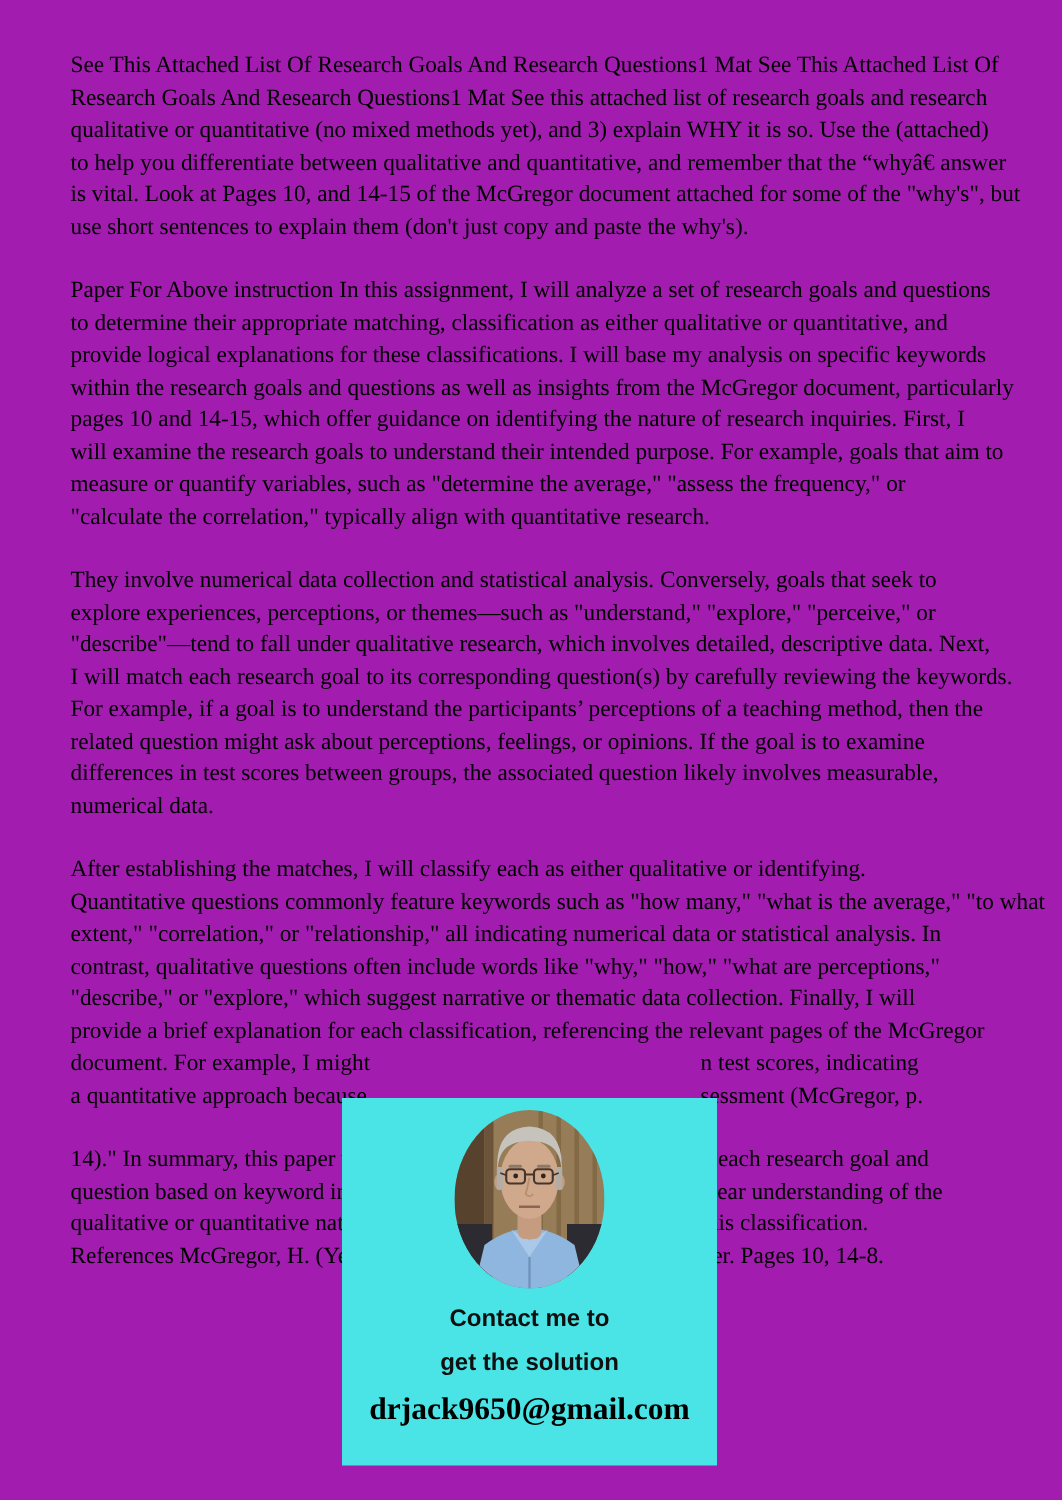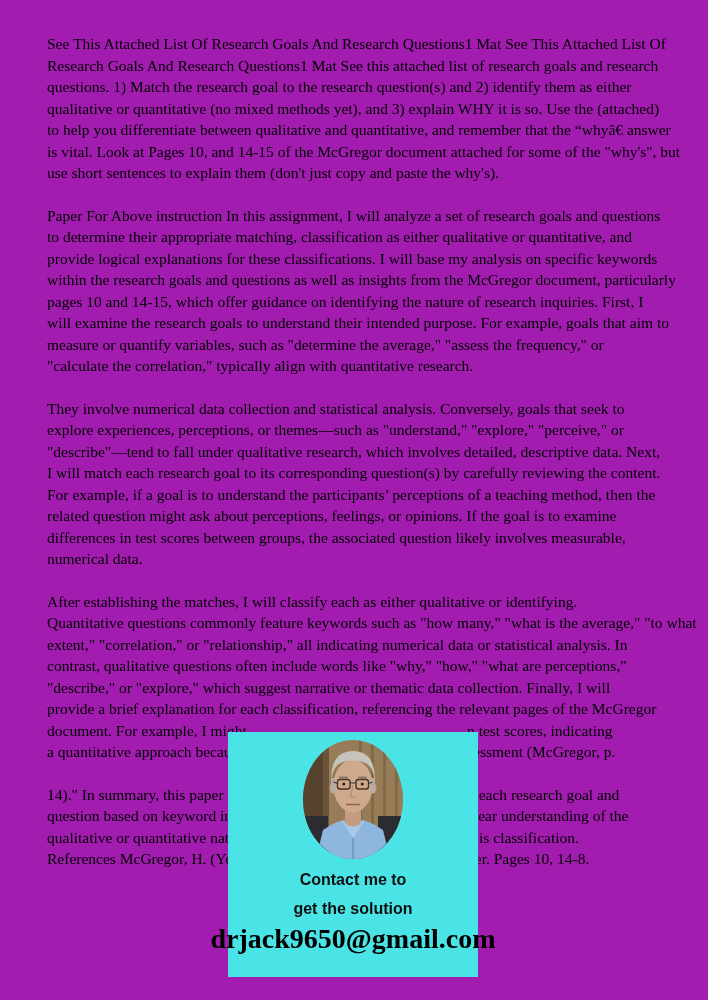--- a/index.html
+++ b/index.html
@@ -15,53 +15,52 @@
     position:absolute;left:228px;top:732px;width:250px;height:245px;
     display:flex;flex-direction:column;align-items:center;z-index:10;
   }
   .portrait{margin-top:8px;width:100px;height:119px;display:block;}
   .cta{
     margin-top:6px;text-align:center;font-family:"Liberation Sans", sans-serif;
     font-weight:bold;font-size:16px;line-height:29px;color:#101010;
   }
   .email{
     margin-top:5px;text-align:center;font-family:"Liberation Serif", serif;
-    font-weight:bold;font-size:28px;line-height:22px;color:#000;
+    font-weight:bold;font-size:21px;line-height:22px;color:#000;
   }
 </style>
 </head>
 <body>
 
 <div class="page" style="background: #a21caf;">
 
   <div class="doc" style="color: rgb(0, 0, 0);">
       <div class="para">
         <div class="line">See This Attached List Of Research Goals And Research Questions1 Mat See This Attached List Of</div>
         <div class="line">Research Goals And Research Questions1 Mat See this attached list of research goals and research</div>
-        <div class="line">questions. 1) Match the research goal to the research question(s) and 2) identify them as either</div>
         <div class="line">qualitative or quantitative (no mixed methods yet), and 3) explain WHY it is so. Use the (attached)</div>
         <div class="line">to help you differentiate between qualitative and quantitative, and remember that the “whyâ€ answer</div>
         <div class="line">is vital. Look at Pages 10, and 14-15 of the McGregor document attached for some of the "why's", but</div>
         <div class="line">use short sentences to explain them (don't just copy and paste the why's).</div>
       </div>
       <div class="para">
         <div class="line">Paper For Above instruction In this assignment, I will analyze a set of research goals and questions</div>
         <div class="line">to determine their appropriate matching, classification as either qualitative or quantitative, and</div>
         <div class="line">provide logical explanations for these classifications. I will base my analysis on specific keywords</div>
         <div class="line">within the research goals and questions as well as insights from the McGregor document, particularly</div>
         <div class="line">pages 10 and 14-15, which offer guidance on identifying the nature of research inquiries. First, I</div>
         <div class="line">will examine the research goals to understand their intended purpose. For example, goals that aim to</div>
         <div class="line">measure or quantify variables, such as "determine the average," "assess the frequency," or</div>
         <div class="line">"calculate the correlation," typically align with quantitative research.</div>
       </div>
       <div class="para">
         <div class="line">They involve numerical data collection and statistical analysis. Conversely, goals that seek to</div>
         <div class="line">explore experiences, perceptions, or themes—such as "understand," "explore," "perceive," or</div>
         <div class="line">"describe"—tend to fall under qualitative research, which involves detailed, descriptive data. Next,</div>
-        <div class="line">I will match each research goal to its corresponding question(s) by carefully reviewing the content.</div>
+        <div class="line">I will match each research goal to its corresponding question(s) by carefully reviewing the keywords.</div>
         <div class="line">For example, if a goal is to understand the participants’ perceptions of a teaching method, then the</div>
         <div class="line">related question might ask about perceptions, feelings, or opinions. If the goal is to examine</div>
         <div class="line">differences in test scores between groups, the associated question likely involves measurable,</div>
         <div class="line">numerical data.</div>
       </div>
       <div class="para">
         <div class="line">After establishing the matches, I will classify each as either qualitative or identifying.</div>
         <div class="line">Quantitative questions commonly feature keywords such as "how many," "what is the average," "to what</div>
         <div class="line">extent," "correlation," or "relationship," all indicating numerical data or statistical analysis. In</div>
         <div class="line">contrast, qualitative questions often include words like "why," "how," "what are perceptions,"</div>

